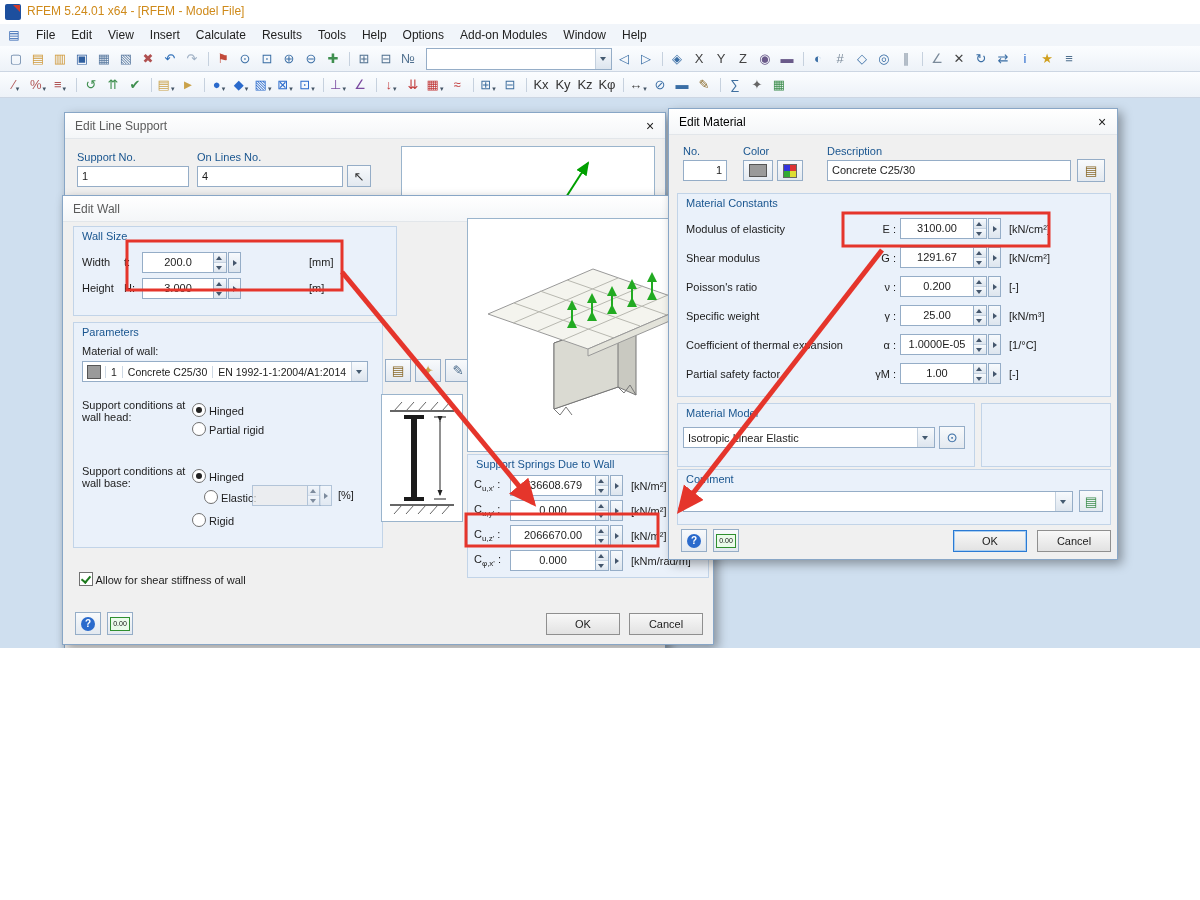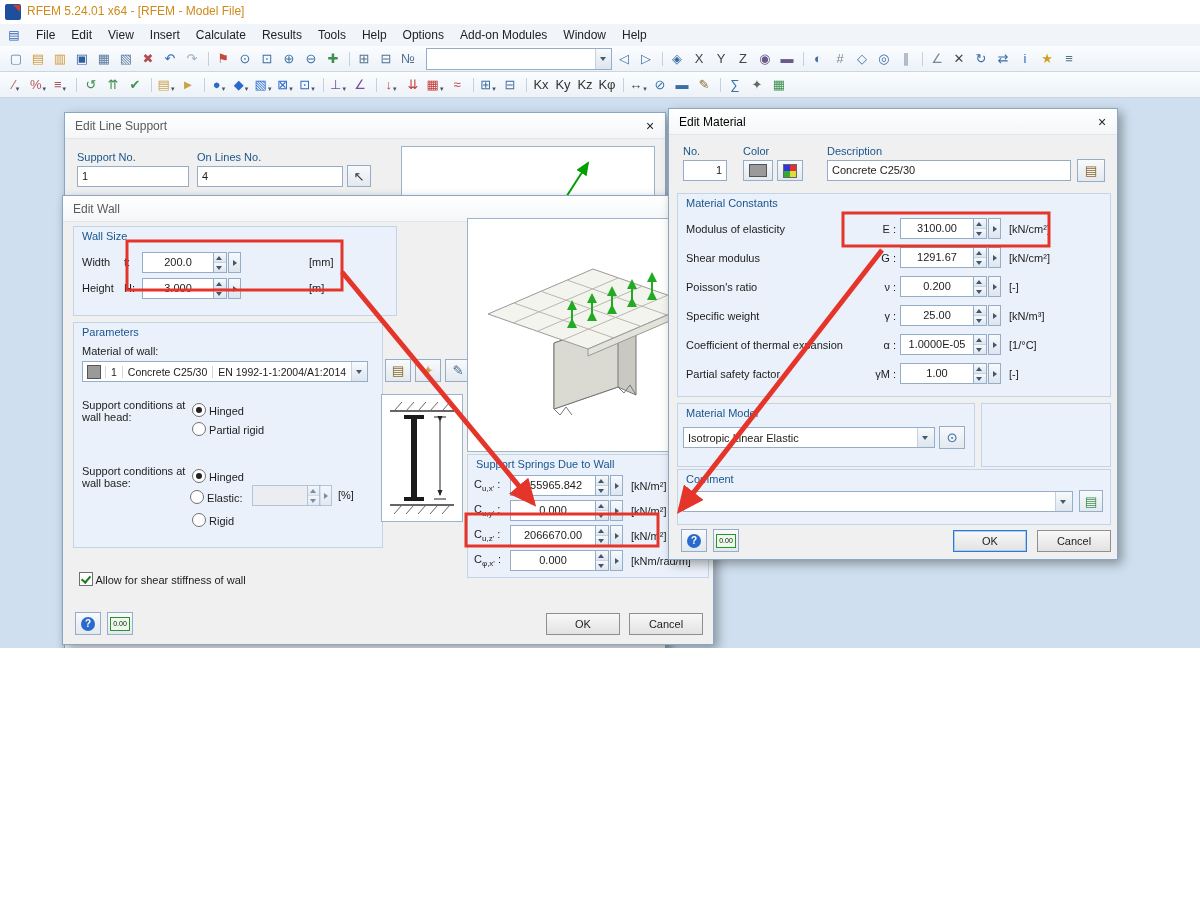--- a/index.html
+++ b/index.html
@@ -434,21 +434,21 @@
         <span class="seg">EN 1992-1-1:2004/A1:2014</span>
         <span class="dd"></span>
       </div>
 
       <div class="lbl wrap" style="left:8px;top:76px;width:104px;">Support conditions at wall head:</div>
       <div class="lbl" style="left:118px;top:80px;"><span class="radio on"></span> <span>Hinged</span></div>
       <div class="lbl" style="left:118px;top:99px;"><span class="radio"></span> <span>Partial rigid</span></div>
 
       <div class="lbl wrap" style="left:8px;top:142px;width:104px;">Support conditions at wall base:</div>
       <div class="lbl" style="left:118px;top:146px;"><span class="radio on"></span> <span>Hinged</span></div>
-      <div class="lbl" style="left:116px;top:167px;"><span class="radio"></span> <span>Elastic:</span></div>
+      <div class="lbl" style="left:130px;top:167px;"><span class="radio"></span> <span>Elastic:</span></div>
       <span class="sbx dis" style="position:absolute;left:178px;top:162px;">
           <span class="sv" style="width:48px;"></span>
           <span class="sb">
             <i class="up"></i>
             <i class="down"></i>
           </span>
         </span>
       <span class="sd dis" style="position:absolute;left:244px;top:162px;"></span>
       <span class="lbl" style="left:264px;top:166px;">[%]</span>
       <div class="lbl" style="left:118px;top:190px;"><span class="radio"></span> <span>Rigid</span></div>
@@ -527,21 +527,21 @@
       </svg>
     </div>
 
     <div class="grp" style="left:404px;top:258px;width:240px;height:122px;">
       <span class="gt">Support Springs Due to Wall</span>
       <div style="position:absolute;left:0;top:18px;right:0;">
 
           <div class="sp-row">
             <span class="sp-sym"><span>C</span><sub>u,x'</sub></span>
             <span class="sbx">
-              <span class="sv">355965.842</span>
+              <span class="sv">736608.679</span>
               <span class="sb">
                 <i class="up"></i>
                 <i class="down"></i>
               </span>
             </span>
             <span class="sd"></span>
             <span class="unit">[kN/m²]</span>
           </div>
 
           <div class="sp-row">

